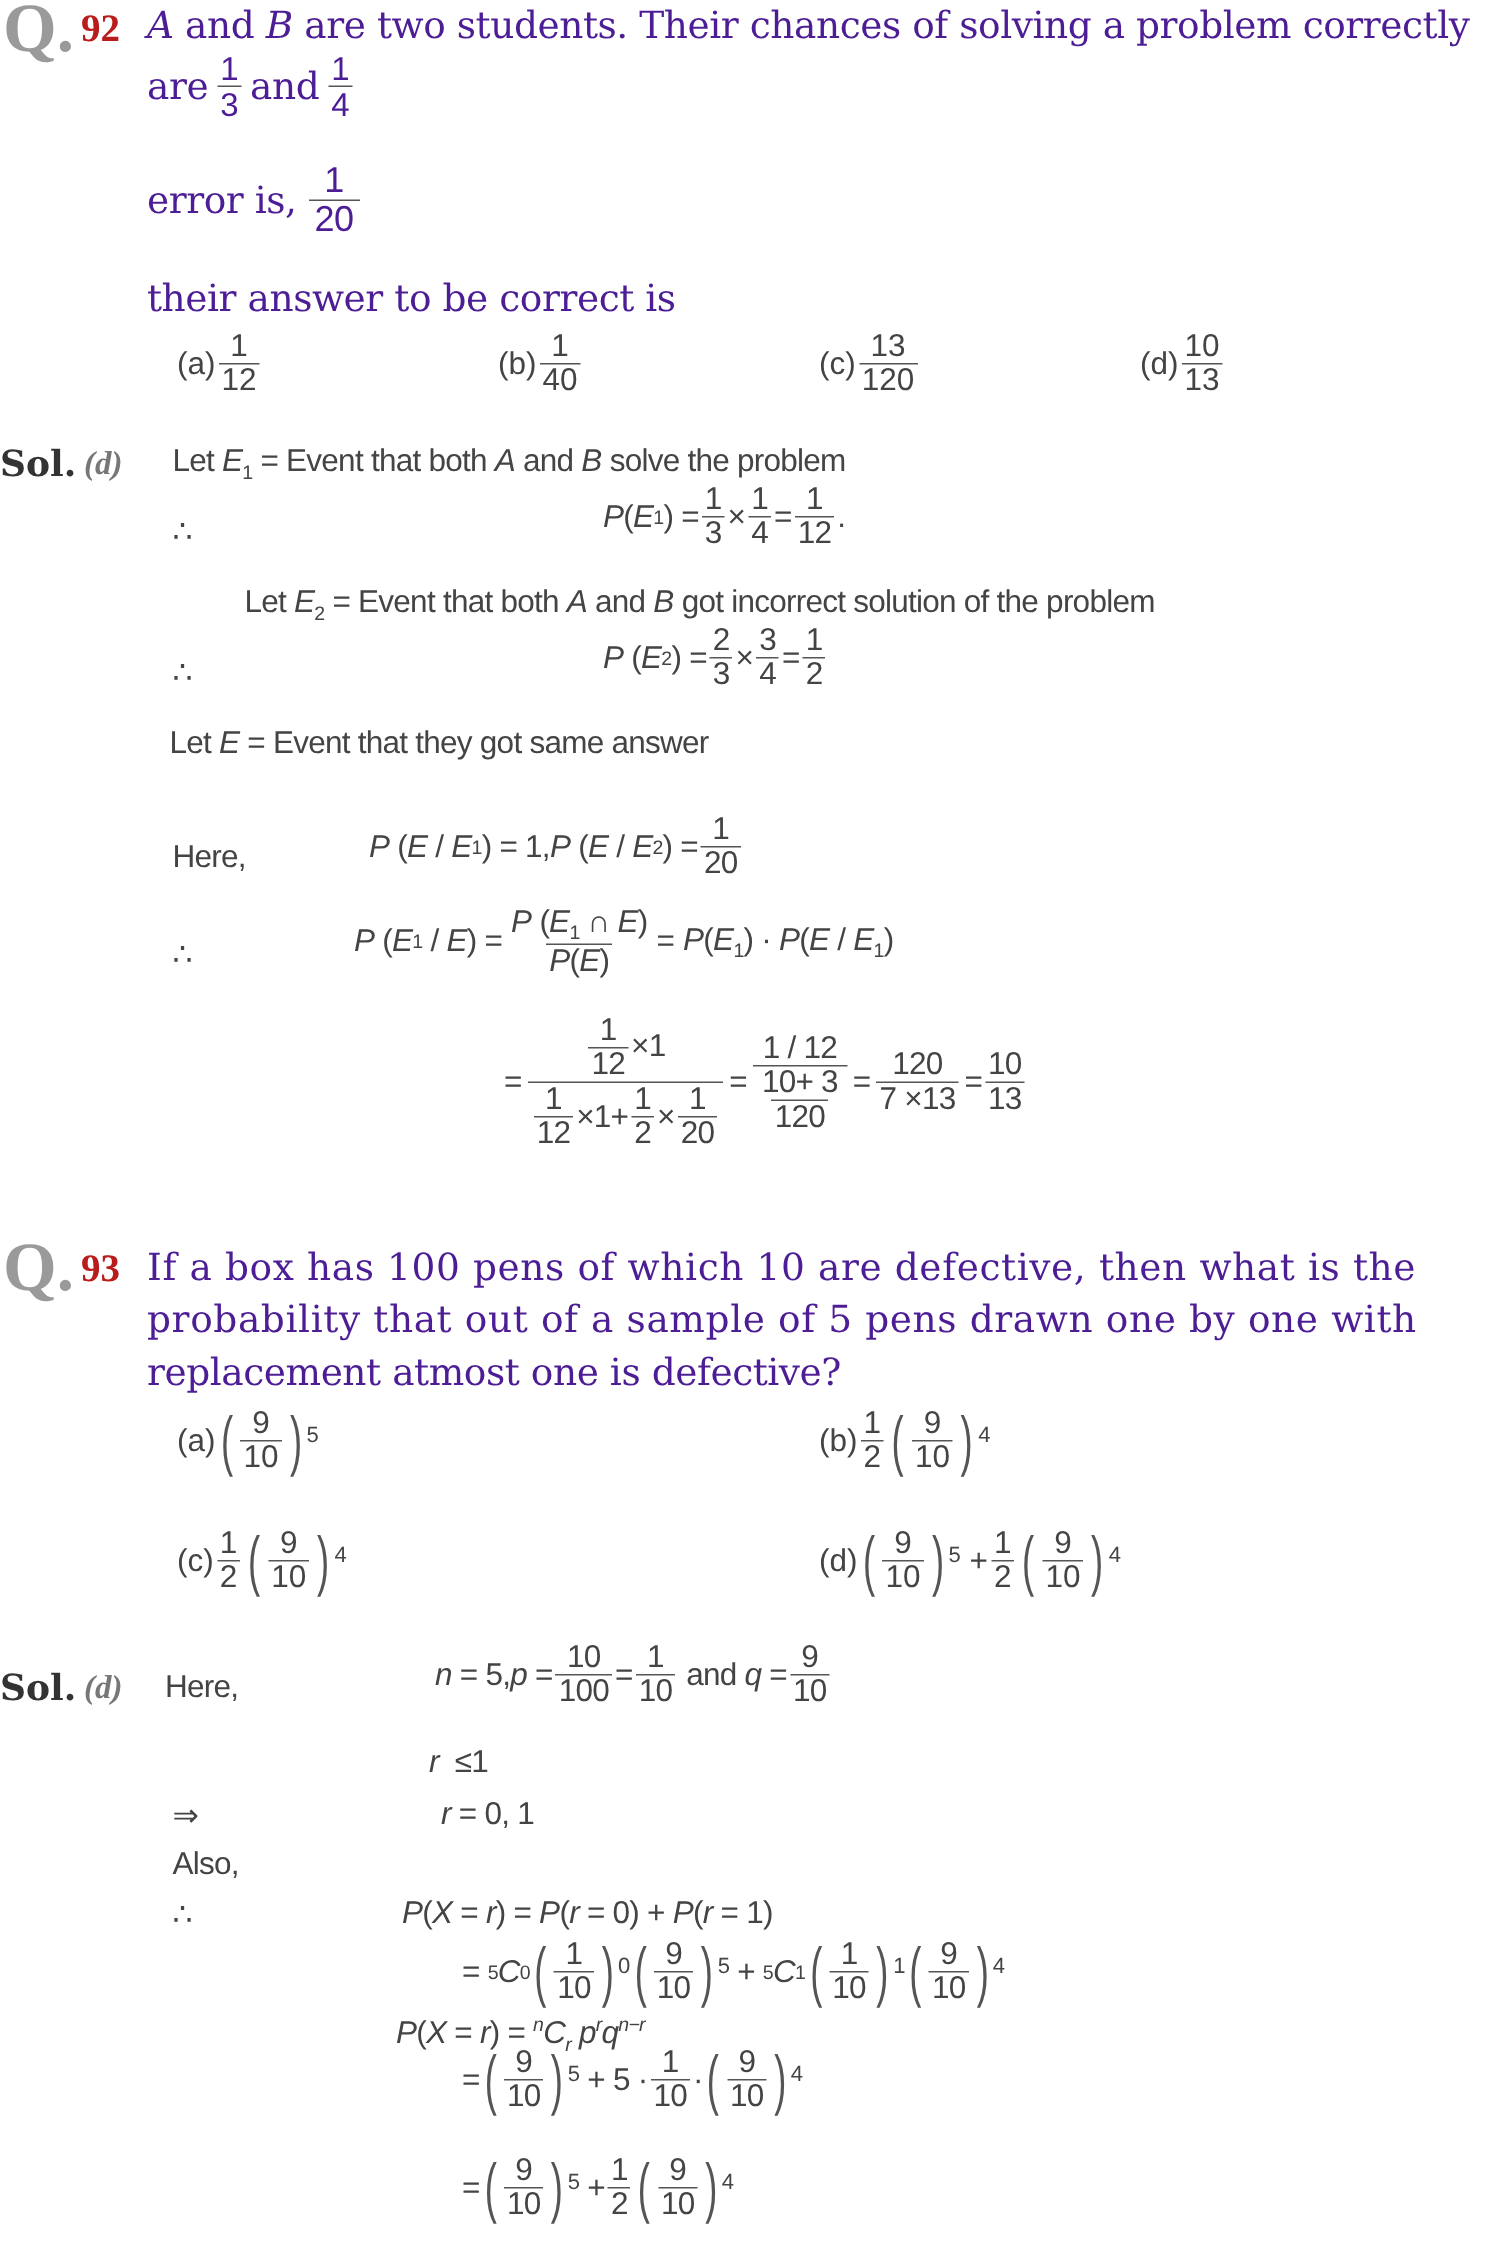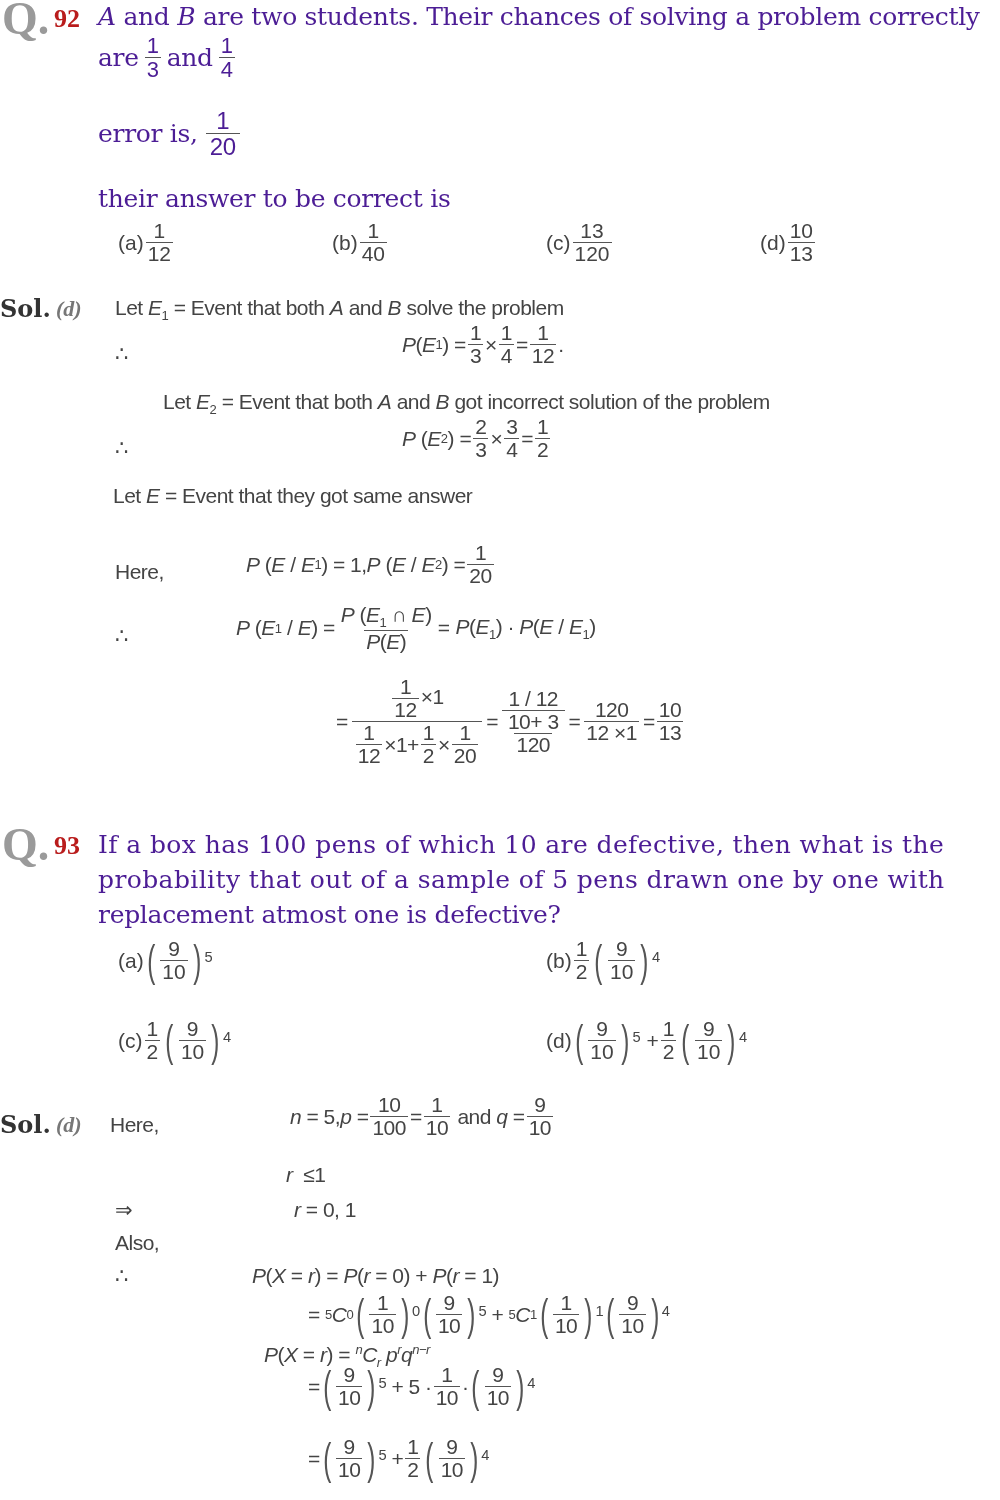--- a/index.html
+++ b/index.html
@@ -163,21 +163,21 @@
     </span>=
     <span class="frac" style="margin:0 4px;">
       <span class="num">1 / 12</span>
       <span class="den"><span class="frac">
             <span class="num">10+ 3</span>
             <span class="den">120</span>
           </span></span>
     </span>=
     <span class="frac" style="margin:0 4px;">
         <span class="num">120</span>
-        <span class="den">12 ×1</span>
+        <span class="den">7 ×13</span>
       </span>=
     <span class="frac">
         <span class="num">10</span>
         <span class="den">13</span>
       </span>
   </div>
 </div>
 
 <div>
   <span class="abs qbig" style="left:2px;top:822px;">Q.</span>
@@ -258,21 +258,21 @@
         <span class="num">9</span>
         <span class="den">10</span>
       </span>
   </div>
   <div class="abs m" style="left:286px;top:1163px;"><span class="it">r</span>&nbsp;&nbsp;≤1</div>
   <span class="abs m" style="left:115px;top:1198px;">⇒</span>
   <div class="abs m" style="left:294px;top:1198px;"><span class="it">r</span> = 0, 1</div>
   <span class="abs m" style="left:115px;top:1231px;">Also,</span>
   <div class="abs m" style="left:264px;top:1299px;margin-top:43px;"><span class="it">P</span>(<span class="it">X</span> = <span class="it">r</span>) = <sup class="it">n</sup><span class="it">C<sub>r</sub></span>&nbsp;<span class="it">p<sup>r</sup>q<sup>n−r</sup></span></div>
   <span class="abs m" style="left:115px;top:1264px;">∴</span>
-  <div class="abs m" style="left:252px;top:1264px;"><span class="it">P</span>(<span class="it">X</span> = <span class="it">r</span>) = <span class="it">P</span>(<span class="it">r</span> = 0) + <span class="it">P</span>(<span class="it">r</span> = 1)</div>
+  <div class="abs m" style="left:268px;top:1264px;"><span class="it">P</span>(<span class="it">X</span> = <span class="it">r</span>) = <span class="it">P</span>(<span class="it">r</span> = 0) + <span class="it">P</span>(<span class="it">r</span> = 1)</div>
 
   <div class="abs m" style="left:308px;top:1292px;display:flex;align-items:center;">
     =&nbsp;<sup>5</sup><span class="it">C</span><sub>0</sub>
     <span class="paren">(</span><span class="frac">
         <span class="num">1</span>
         <span class="den">10</span>
       </span><span class="paren">)</span><span class="pow">0</span>
     <span class="paren">(</span><span class="frac">
         <span class="num">9</span>
         <span class="den">10</span>

